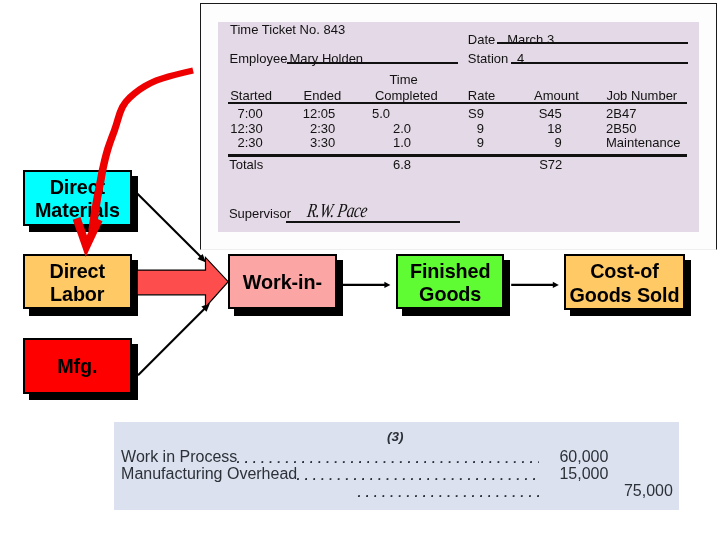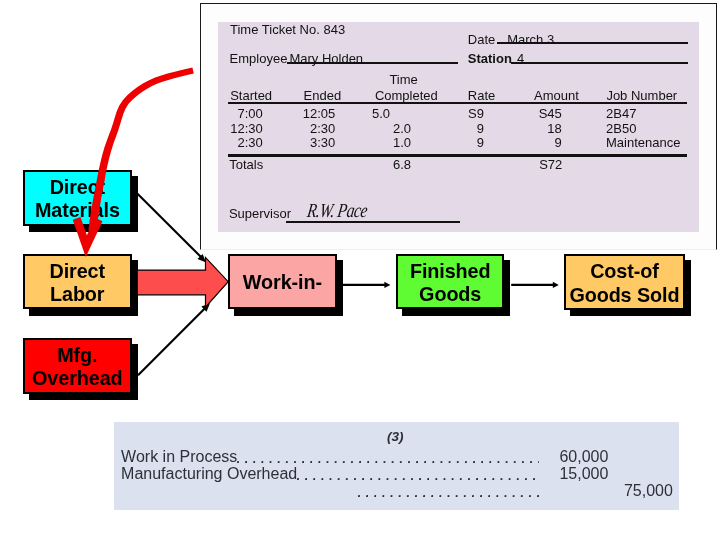--- a/index.html
+++ b/index.html
@@ -44,21 +44,21 @@
 
     <div class="tk" style="left:29px;top:19px;">Time Ticket No. 843</div>
     <div class="tk" style="left:28.6px;top:48px;">Employee</div>
     <div class="tk" style="left:88.4px;top:48px;">Mary Holden</div>
     <div class="uline" style="left:85.5px;top:57.9px;width:171px;"></div>
 
     <div class="tk" style="left:266.8px;top:29px;">Date</div>
     <div class="tk" style="left:306.2px;top:29px;">March 3</div>
     <div class="uline" style="left:296px;top:38.3px;width:191.4px;"></div>
 
-    <div class="tk" style="left:266.8px;top:48px;font-weight:bold;">Station</div>
+    <div class="tk" style="left:266.8px;top:48px;">Station</div>
     <div class="tk" style="left:316px;top:48px;">4</div>
     <div class="uline" style="left:310px;top:57.9px;width:177.4px;"></div>
 
     <div class="tk" style="left:188.4px;top:68.9px;">Time</div>
     <div class="tk" style="left:29.2px;top:84.8px;">Started</div>
     <div class="tk" style="left:102.6px;top:84.8px;">Ended</div>
     <div class="tk" style="left:173.9px;top:84.8px;">Completed</div>
     <div class="tk" style="left:266.8px;top:84.8px;">Rate</div>
     <div class="tk" style="left:333px;top:84.8px;">Amount</div>
     <div class="tk" style="left:405.4px;top:84.8px;">Job Number</div>
@@ -103,21 +103,20 @@
 
   <div class="fshadow" style="left:28.7px;top:259.8px;width:109.1px;height:56.3px;"></div>
   <div class="fbox" id="bx-dl" style="left: 22.7px; top: 253.8px; width: 109.1px; height: 55.7px; background: rgb(255, 202, 102);">
     <span>Direct</span>
     <span>Labor</span>
   </div>
 
   <div class="fshadow" style="left:28.8px;top:343.6px;width:109px;height:56.2px;"></div>
   <div class="fbox" id="bx-mo" style="left: 22.8px; top: 337.6px; width: 109px; height: 56px; background: rgb(255, 0, 0);">
     <span>Mfg.</span>
-    <span>Overhead</span>
   </div>
 
   <div class="fshadow" style="left:233.8px;top:259.8px;width:109.2px;height:56.3px;"></div>
   <div class="fbox" id="bx-wip" style="left: 227.8px; top: 253.8px; width: 109.2px; height: 55.7px; background: #fca5a5;">
     <span>Work-in-</span>
   </div>
 
   <div class="fshadow" style="left:401.9px;top:259.8px;width:108.6px;height:56.3px;"></div>
   <div class="fbox" id="bx-fg" style="left: 395.9px; top: 253.8px; width: 108.6px; height: 55.7px; background: rgb(96, 252, 51);">
     <span>Finished</span>

